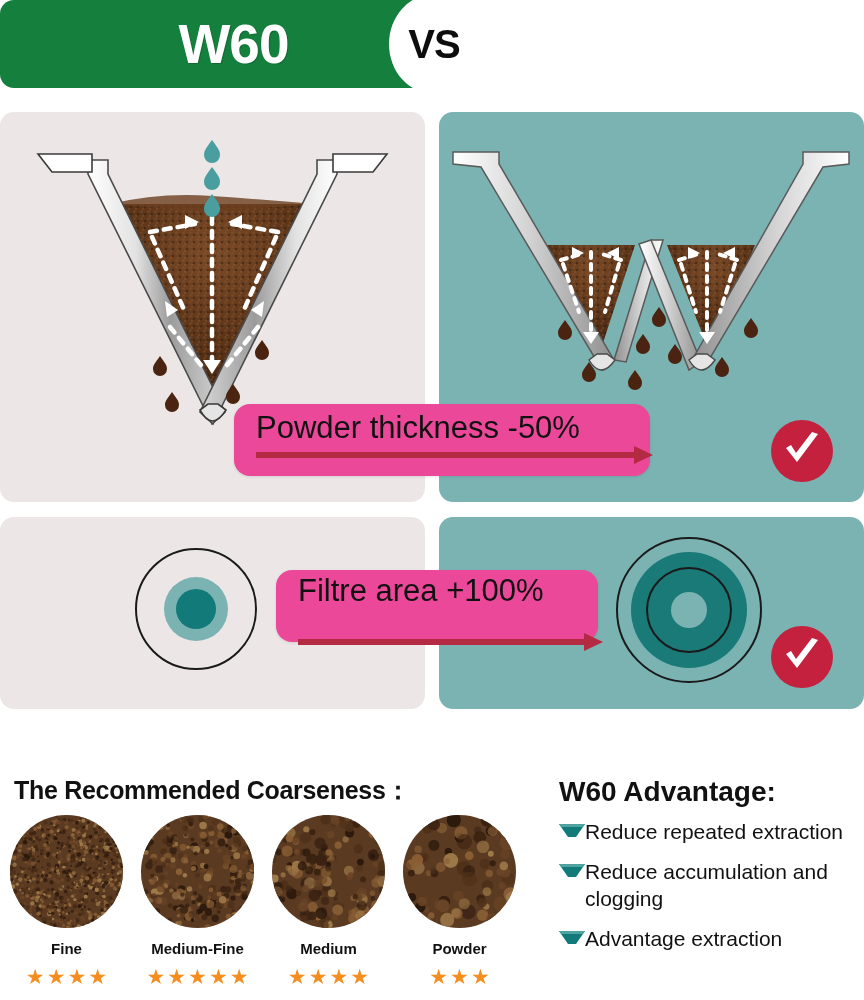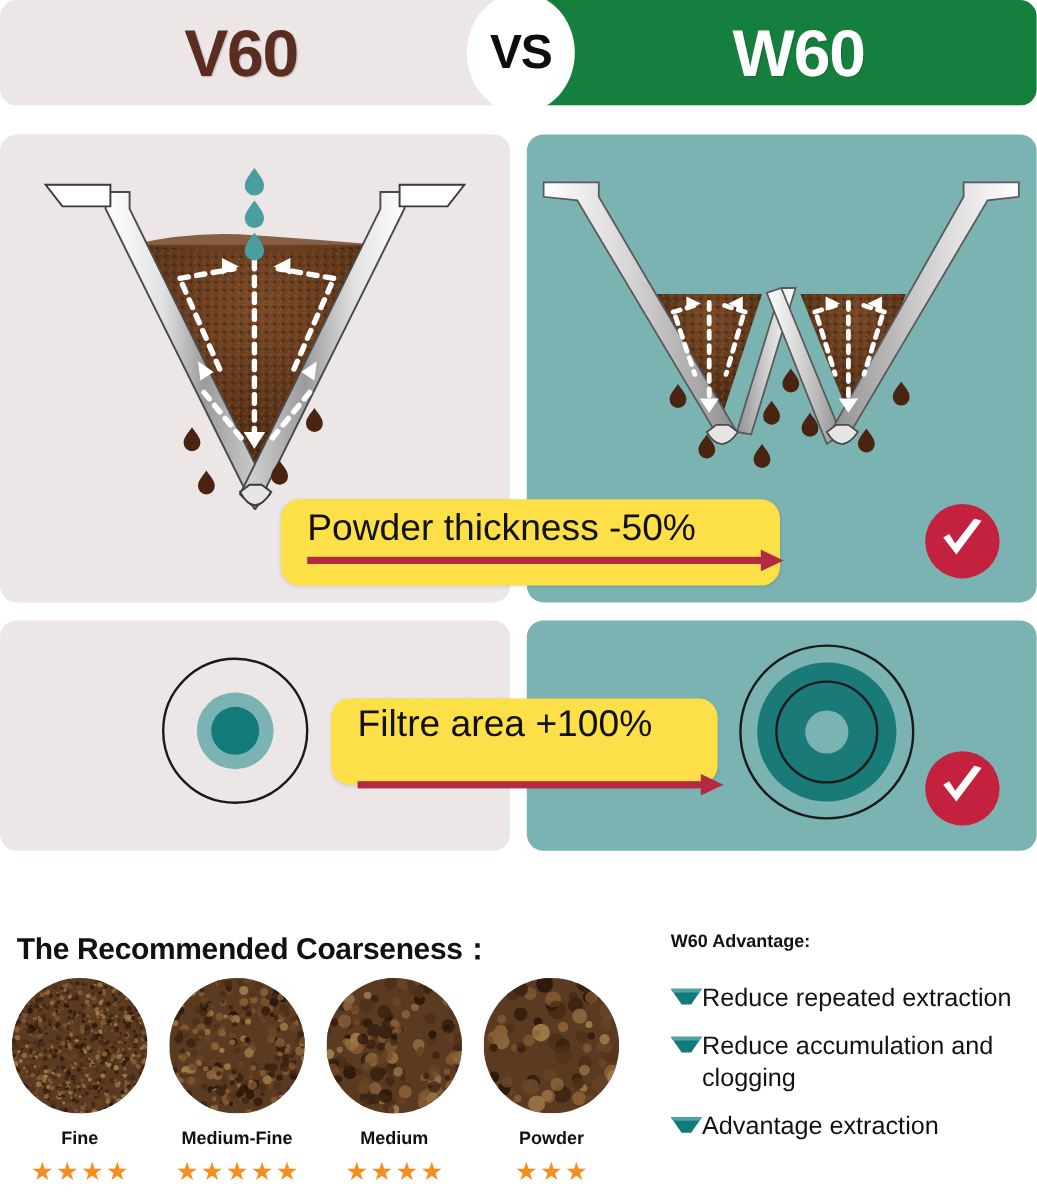--- a/index.html
+++ b/index.html
@@ -63,27 +63,26 @@
   .panel-r1-left  { left: 0;   top: 112px; width: 425px; height: 390px; }
   .panel-r1-right { left: 439px; top: 112px; width: 425px; height: 390px; }
   .panel-r2-left  { left: 0;   top: 517px; width: 425px; height: 192px; }
   .panel-r2-right { left: 439px; top: 517px; width: 425px; height: 192px; }
 
   .panel-inner { position: absolute; inset: 0; overflow: hidden; border-radius: 14px; }
 
   
   .banner {
     position: absolute;
-    background: #fde047;
+    background: #ec4899;
     border-radius: 16px;
     z-index: 20;
     box-shadow: 0 1px 3px rgba(0,0,0,.10);
     display: flex; flex-direction: column; justify-content: center;
     padding: 6px 22px 10px 22px;
-    margin-top: 12px;
   }
   .banner-text {
     font-size: 31px; color: #111; white-space: nowrap;
     line-height: 1.05;
   }
   .banner-arrow { position: relative; height: 18px; margin-top: 2px; }
   .banner-arrow .shaft {
     position: absolute; left: 0; top: 6px; height: 6px;
     background: #b32a42;
   }
@@ -134,36 +133,33 @@
   }
   .grind-label {
     margin-top: 12px; font-size: 15px; font-weight: bold; color: #111;
     white-space: nowrap;
   }
   .stars { margin-top: 9px; display: flex; gap: 2px; justify-content: center; }
   .star { color: #f58d1f; font-size: 21px; line-height: 1; }
 
   .adv-title {
     position: absolute; left: 559px; top: 46px;
-    font-size: 15px; font-weight: bold; color: #111;
+    font-size: 28px; font-weight: bold; color: #111;
   }
   .adv-list { position: absolute; left: 559px; top: 88px; width: 300px; }
   .adv-item {
     display: flex; align-items: flex-start; margin-bottom: 12px;
   }
   .adv-icon { flex: 0 0 auto; margin-top: 5px; }
   .adv-text { font-size: 21px; color: #111; line-height: 1.32; }
 </style>
 </head>
 <body>
 
 <div class="header">
-  <div class="header-left">
-    <div class="title-v60">V60</div>
-  </div>
   <div class="header-right">
     <div class="title-w60">W60</div>
   </div>
 </div>
 <div class="vs-badge">
   <span>VS</span>
 </div>
 
 <div class="panel p-left panel-r1-left">
   <div class="panel-inner">

